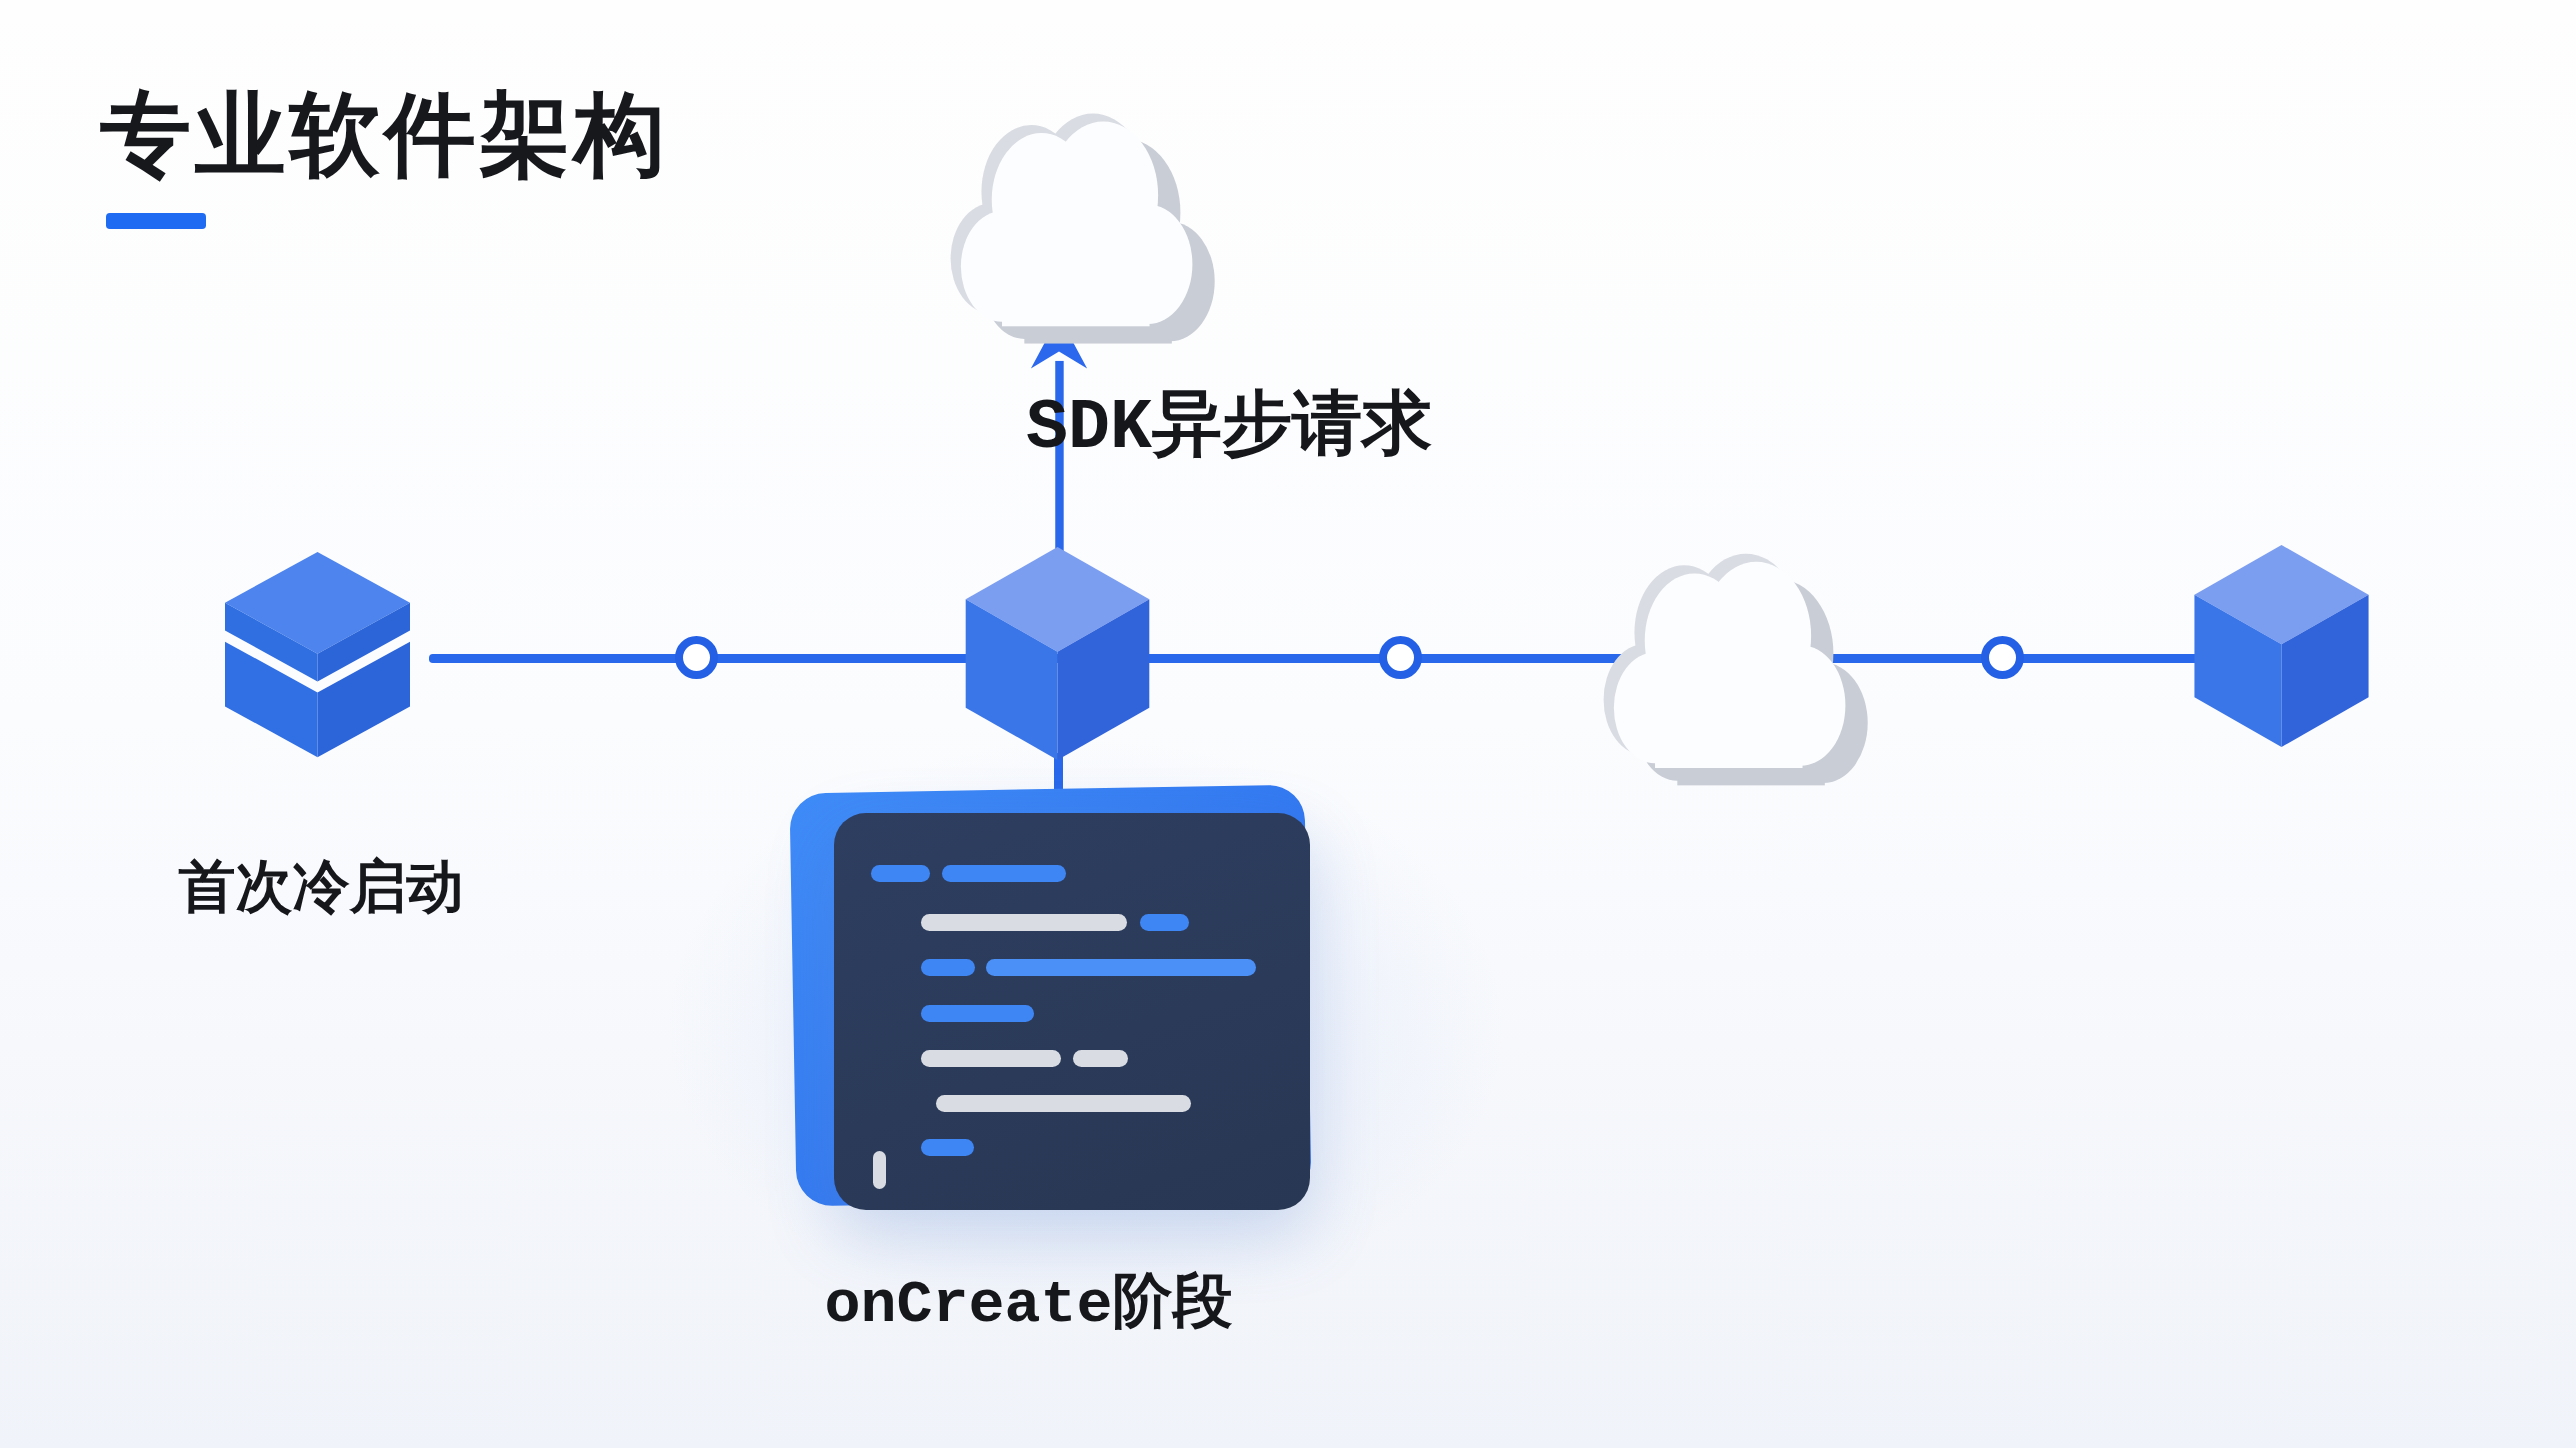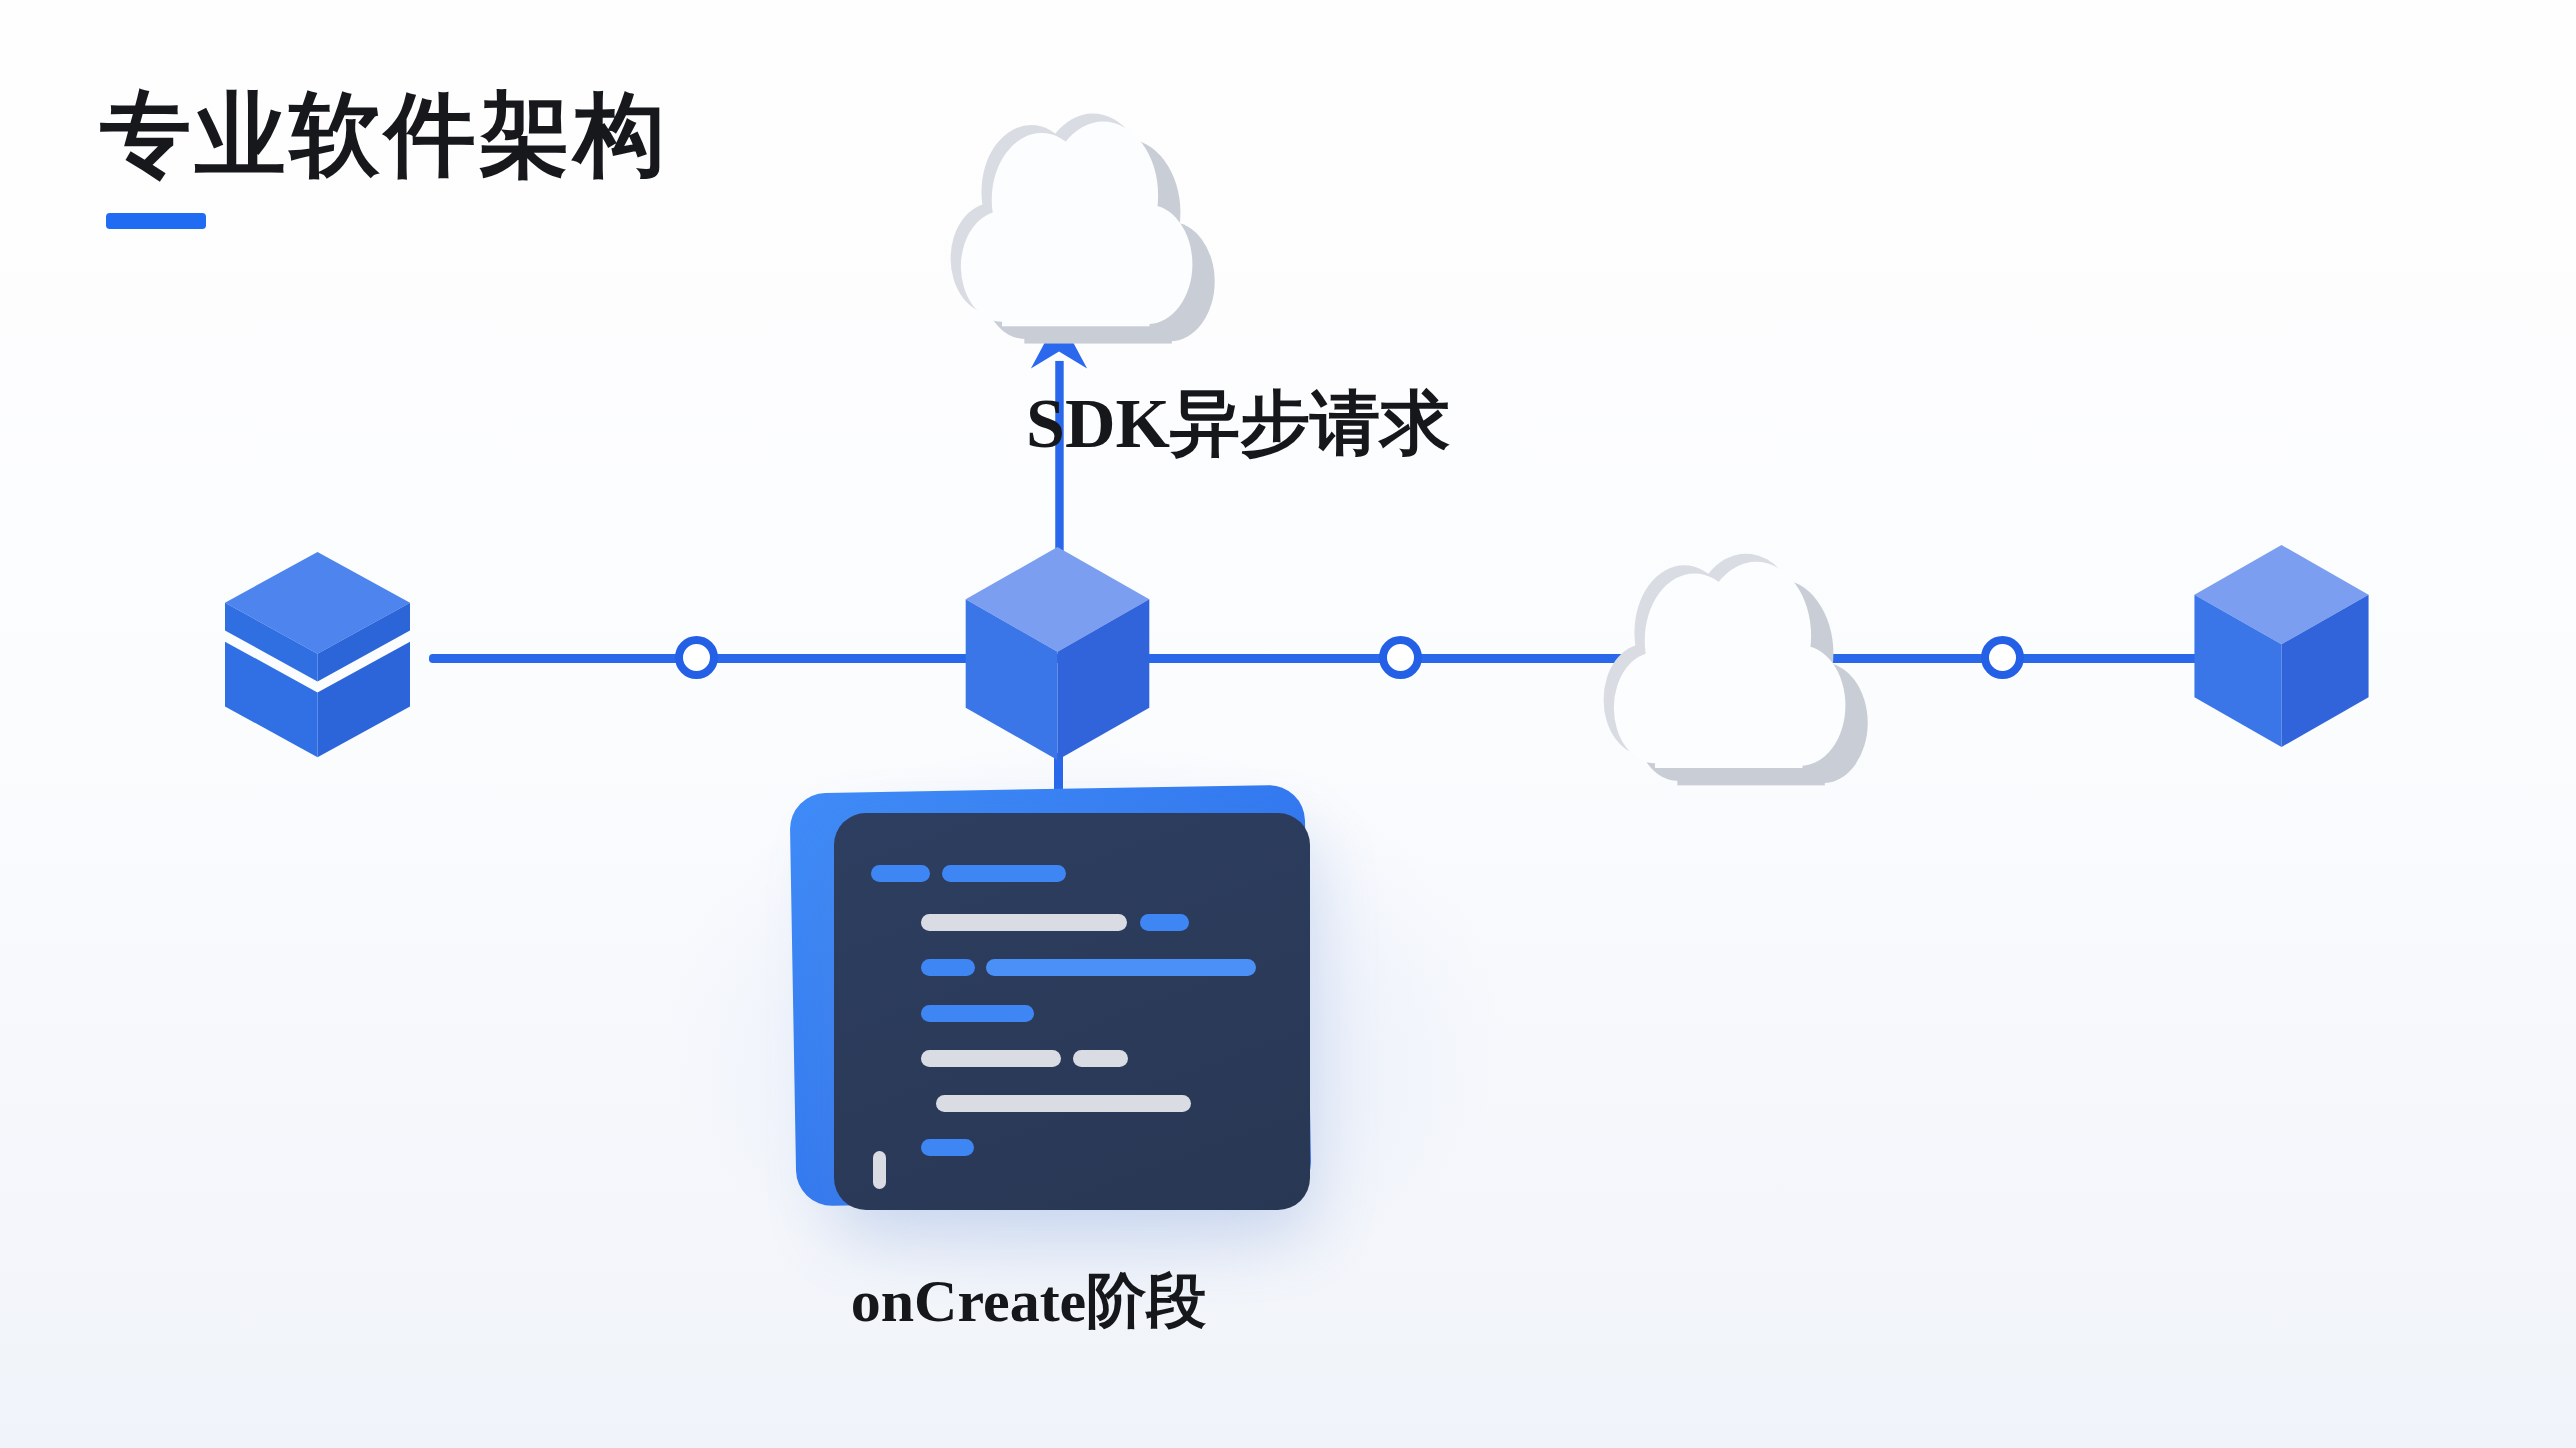--- a/index.html
+++ b/index.html
@@ -1,18 +1,18 @@
 <!DOCTYPE html>
 <html style="font-size:15px"><head>
 <meta charset="utf-8">
 <style>
   html,body{margin:0;padding:0;background:#fff;}
   #canvas{
     position:relative;width:2576px;height:1448px;overflow:hidden;
-    font-family:Liberation Serif, serif;
+    font-family:Liberation Mono, monospace;
     background:linear-gradient(180deg,#fefefe 0%,#fbfcfe 50%,#f0f3f9 100%);
   }
   .glow{
     position:absolute;left:661px;top:736px;width:849px;height:585px;z-index:0;
     background:radial-gradient(ellipse at center,rgba(130,165,235,.18) 0%,rgba(130,165,235,0) 70%);
   }
   .title{
     position:absolute;left:100px;top:74px;z-index:4;
     font-size:91px;font-weight:700;letter-spacing:3.8px;color:#16181c;
   }
@@ -166,16 +166,17 @@
     <div class="pill blue" style="left:87px;  top:192px; width:113px;"></div>
     <div class="pill gray" style="left:87px;  top:237px; width:140px;"></div>
     <div class="pill gray" style="left:239px; top:237px; width:55px;"></div>
     <div class="pill gray" style="left:102px; top:282px; width:255px;"></div>
     <div class="pill blue" style="left:87px;  top:326px; width:53px;"></div>
     <div class="cursor-pill"></div>
   </div>
 
   <div class="lbl-sdk">SDK异步请求</div>
 
+  <div class="node-label lbl-cold">首次冷启动</div>
   <div class="node-label lbl-oncreate">onCreate阶段</div>
 
 </div>
 
 
 </body></html>

